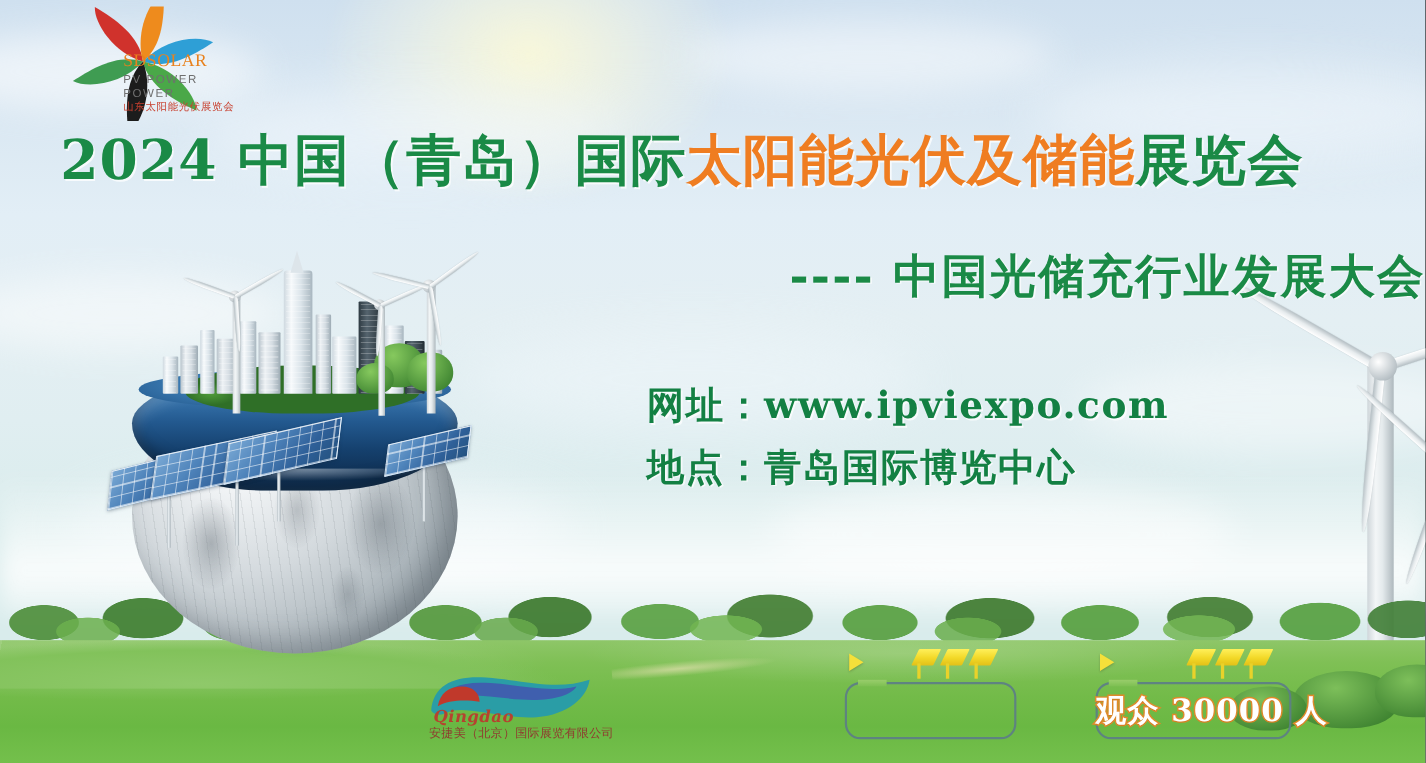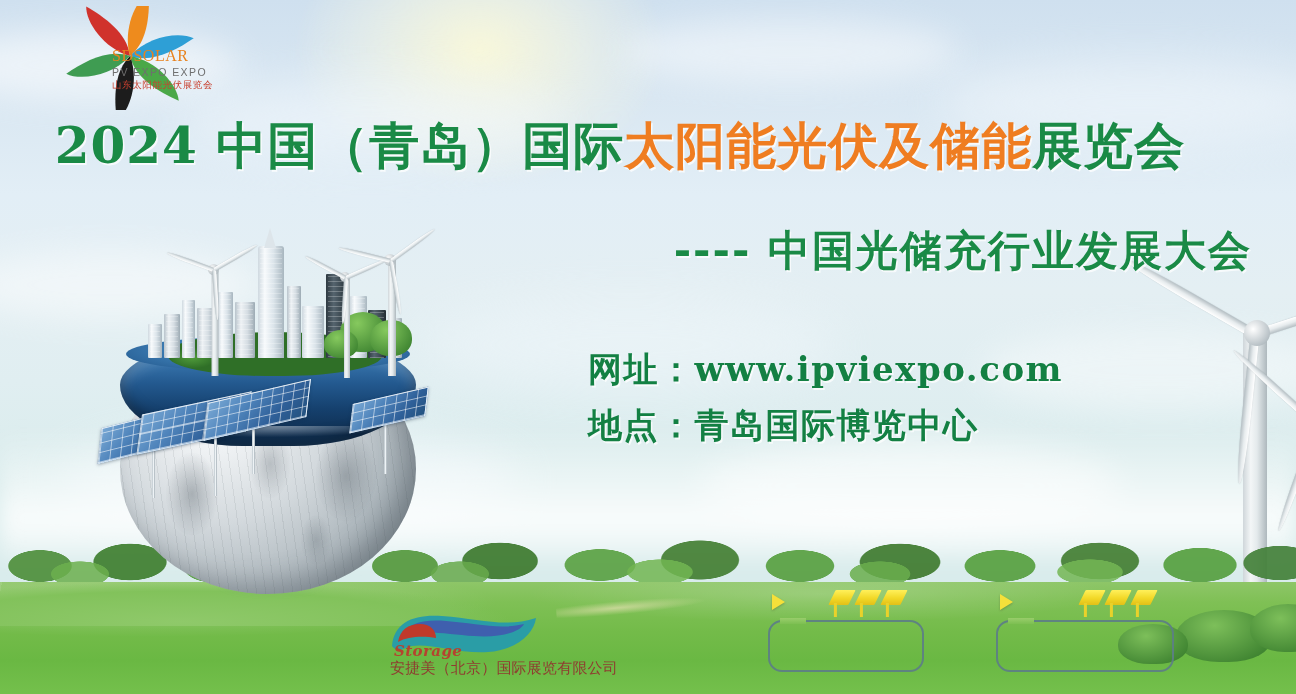--- a/index.html
+++ b/index.html
@@ -227,21 +227,20 @@
     font-weight:bold;
     font-size:20.5px;
     line-height:26px;
     letter-spacing:.2px;
     color:#18834a;
     text-shadow:1px 1px 0 rgba(255,255,255,.7);
     white-space:nowrap;
   }
   #subline{
     position:absolute; left:0; top:226px; width:1296px;
-    padding-right:44px;
     text-align:right;
     font-family:"DejaVu Serif","Liberation Serif",serif;
     font-weight:bold;
     font-size:42px;
     line-height:50px;
     letter-spacing:2px;
     color:#1a8a46;
     text-shadow:1.5px 1.5px 0 rgba(255,255,255,.7);
     white-space:nowrap;
   }
@@ -267,21 +266,21 @@
   }
   .aj-en{
     position:absolute; left:8px; top:30px;
     font-family:"DejaVu Serif","Liberation Serif",serif;
     font-style:italic; font-weight:bold;
     font-size:15px; color:#b5432f; letter-spacing:.4px;
   }
   .aj-cn{
     position:absolute; left:4px; top:47px;
     font-family:"DejaVu Sans",sans-serif;
-    font-size:15px; color:#8f3c30; letter-spacing:.2px; white-space:nowrap;
+    font-size:11px; color:#8f3c30; letter-spacing:.2px; white-space:nowrap;
   }
 
   
   .statbox{ position:absolute; }
   .sb-frame{
     position:absolute; inset:0;
     border:2.5px solid #5d7f86;
     border-radius:14px;
     opacity:.92;
   }
@@ -451,21 +450,21 @@
         <g transform="rotate(105)">
             <path d="M0,0 C22,-16 54,-14 66,-4 C46,4 20,12 0,0 Z" fill="#1c1c1c"></path>
           </g>
         <g transform="rotate(168)">
             <path d="M0,0 C22,-16 54,-14 66,-4 C46,4 20,12 0,0 Z" fill="#3f9c52"></path>
           </g>
       </g>
     </svg>
     <div class="sd-text">
       <div class="sd-1">SDSOLAR</div>
-      <div class="sd-2">PV EXPO EXPO</div>
+      <div class="sd-2">PV POWER POWER</div>
       <div class="sd-3">山东太阳能光伏展览会</div>
     </div>
   </div>
 
   <div id="headline">
     <div class="h-cn">
       <span class="grn">2024 中国（青岛）国际</span><span class="org">太阳能光伏及储能</span><span class="grn">展览会</span>
     </div>
   </div>
 
@@ -479,21 +478,21 @@
       <span>地点：</span><span>青岛国际博览中心</span>
     </div>
   </div>
 
   <div id="anjiemei">
     <svg class="aj-wave" viewBox="0 0 152 46">
       <path d="M4,34 C6,10 26,2 54,4 C92,7 118,16 148,6 C146,22 128,38 100,40 C66,42 34,28 18,36 C12,39 6,38 4,34 Z" fill="#2a9da6"></path>
       <path d="M12,26 C18,12 34,7 58,9 C86,11 112,18 136,12 C132,20 112,26 86,24 C58,22 30,16 12,26 Z" fill="#3f5fae"></path>
       <path d="M10,30 C12,18 20,12 32,12 C42,12 48,18 48,26 C36,24 20,24 10,30 Z" fill="#c0392b"></path>
     </svg>
-    <div class="aj-en">Storage</div>
+    <div class="aj-en">Qingdao</div>
     <div class="aj-cn">安捷美（北京）国际展览有限公司</div>
   </div>
 
 
   <div class="statbox" style="left:768px; top:620px; width:156px; height:52px;">
     <div class="sb-arrow"></div>
     <div class="sb-panels">
       <div class="sp" style="left:0px;">
           <i></i>
         </div>
@@ -514,15 +513,16 @@
           <i></i>
         </div>
       <div class="sp" style="left:26px;">
           <i></i>
         </div>
       <div class="sp" style="left:52px;">
           <i></i>
         </div>
     </div>
     <div class="sb-frame"></div>
+    <div class="sb-text">观众 30000 人</div>
   </div>
 
 </div>
 
 </body></html>

